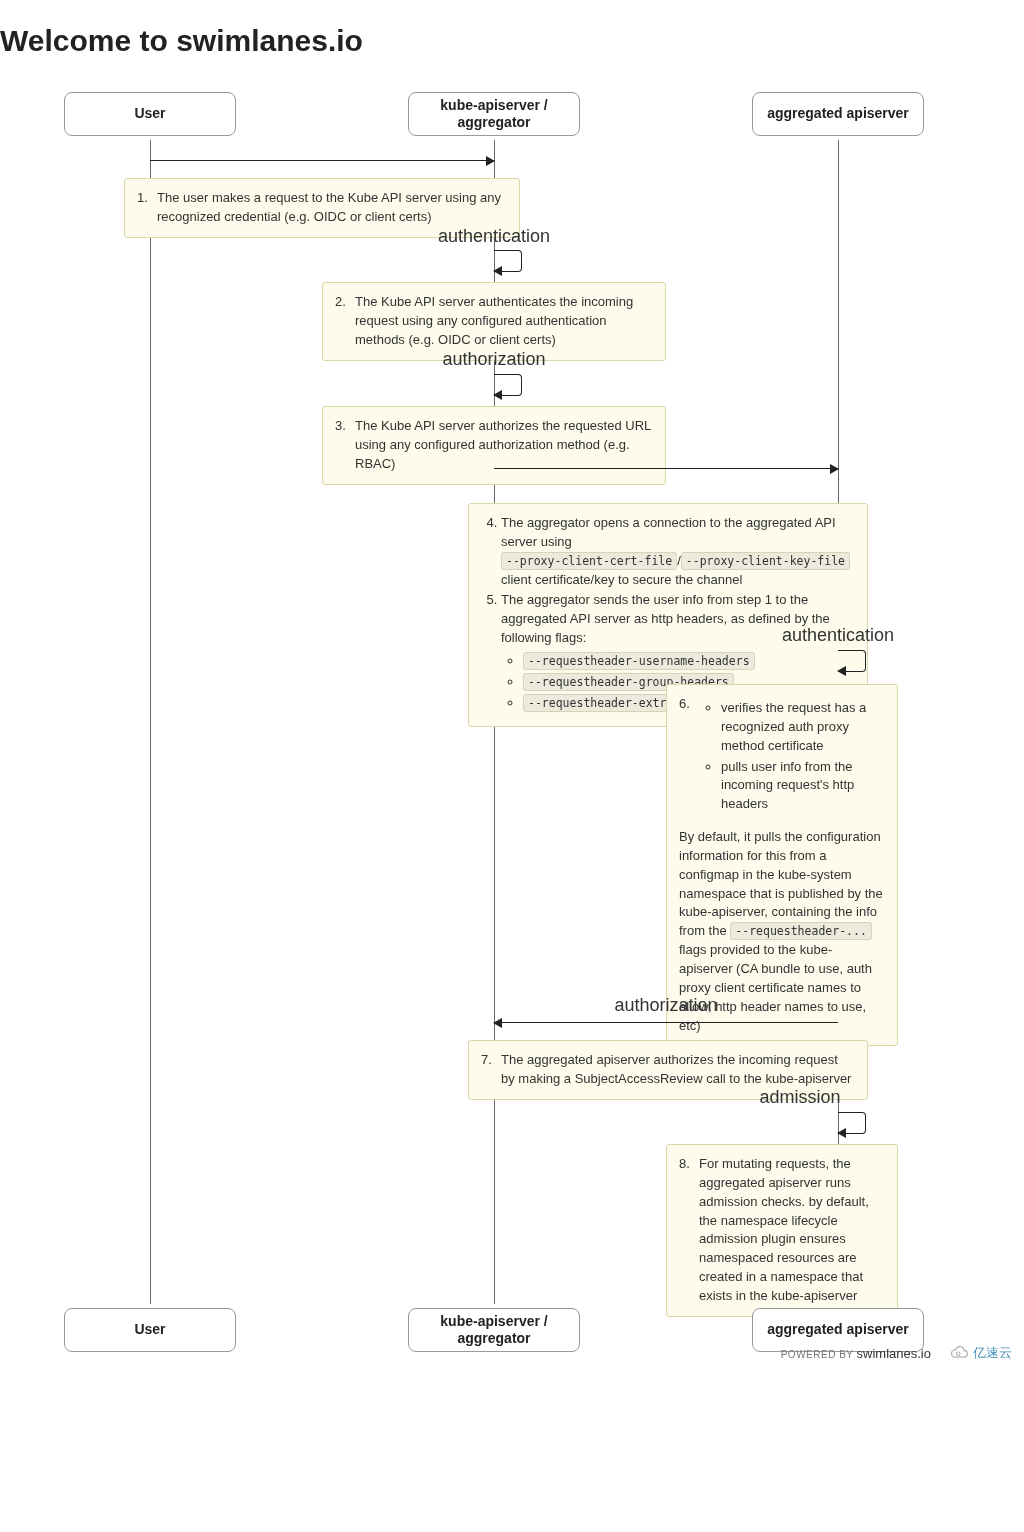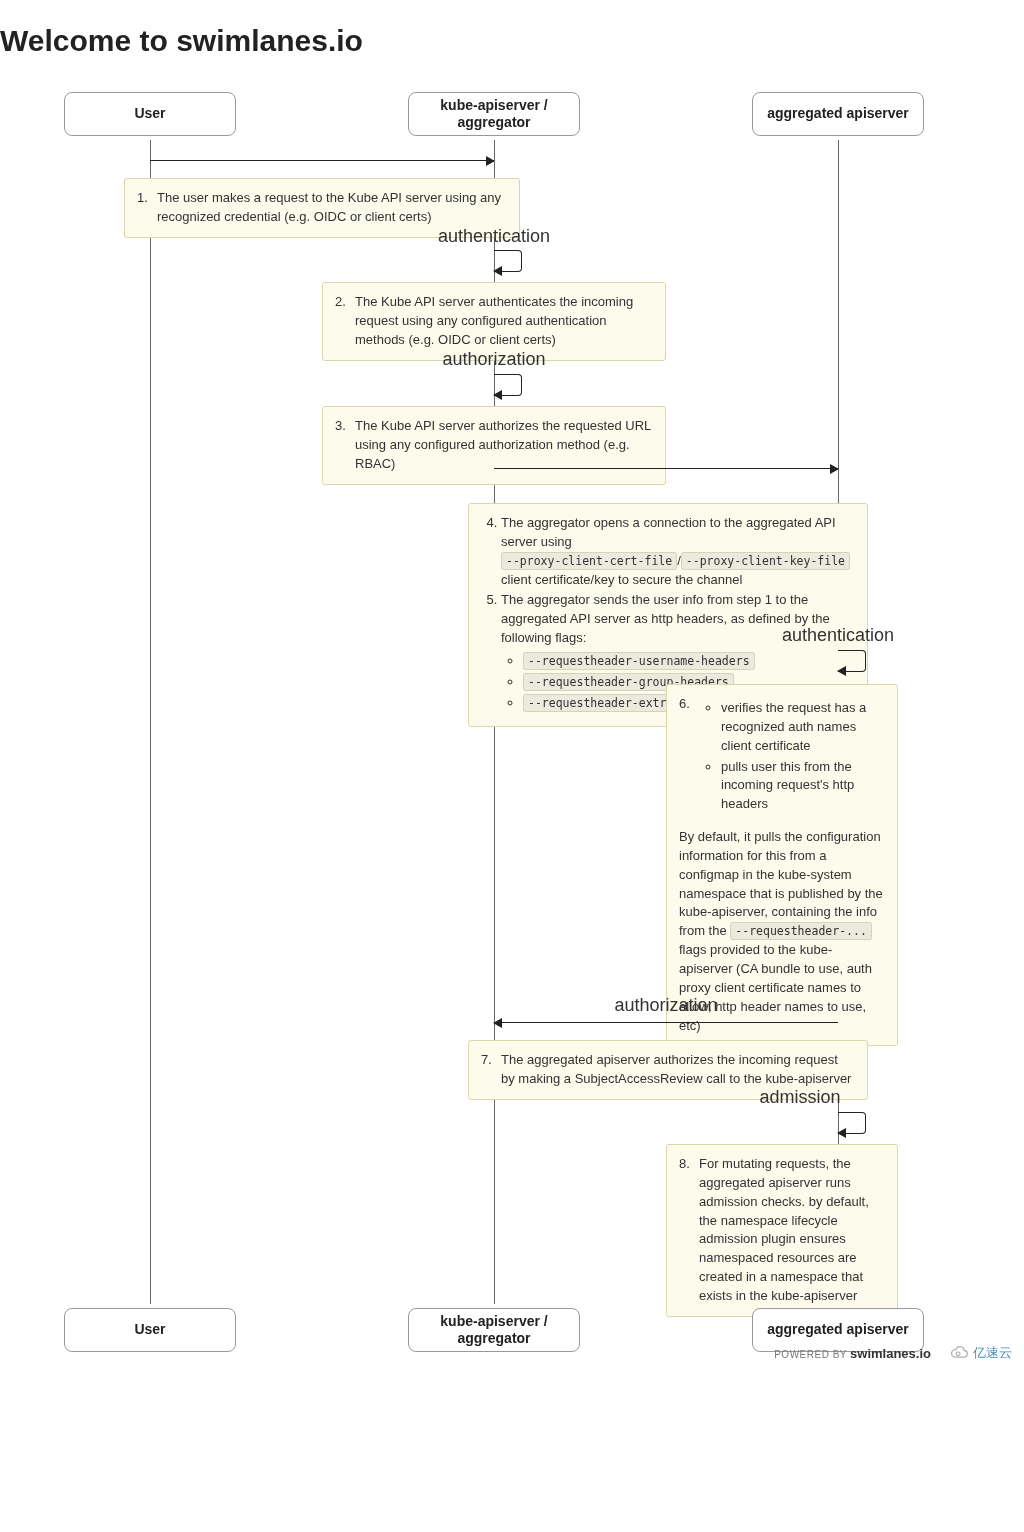--- a/index.html
+++ b/index.html
@@ -122,21 +122,21 @@
     bottom: 6px;
     display: flex;
     align-items: center;
     gap: 18px;
   }
   .powered {
     font-size: 10px;
     letter-spacing: .5px;
     color: #777;
   }
-  .powered b { font-size: 13px; font-weight: 700; color: #333; letter-spacing: 0; }
+  .powered b { font-size: 13px; font-weight: 400; color: #333; letter-spacing: 0; }
   .ys-badge {
     display: inline-flex;
     align-items: center;
     gap: 4px;
     font-size: 13px;
     color: #0369a1;
     opacity: .75;
   }
   .ys-badge svg { width: 20px; height: 14px; }
 </style>
@@ -203,22 +203,22 @@
   </div>
 
   <div class="arrow-label" style="left:774px; top:556px">authentication</div>
   <div class="selfloop" style="left:774px; top:558px"></div>
 
   <div class="note" style="left:602px; top:592px; width:232px">
     <div class="single-item">
       <span class="num">6.</span>
       <div>
         <ul>
-          <li>verifies the request has a recognized auth names client certificate</li>
-          <li>pulls user this from the incoming request's http headers</li>
+          <li>verifies the request has a recognized auth proxy method certificate</li>
+          <li>pulls user info from the incoming request's http headers</li>
         </ul>
       </div>
     </div>
     <p>
       <span>By default, it pulls the configuration information for this from a configmap in the kube-system namespace that is published by the kube-apiserver, containing the info from the </span><code>--requestheader-...</code><span> flags provided to the kube-apiserver (CA bundle to use, auth proxy client certificate names to allow, http header names to use, etc)</span>
     </p>
   </div>
 
   <div class="arrow-label" style="left:602px; top:926px">authorization</div>
   <div class="arrow left" style="left:430px; width:344px; top:930px"></div>

